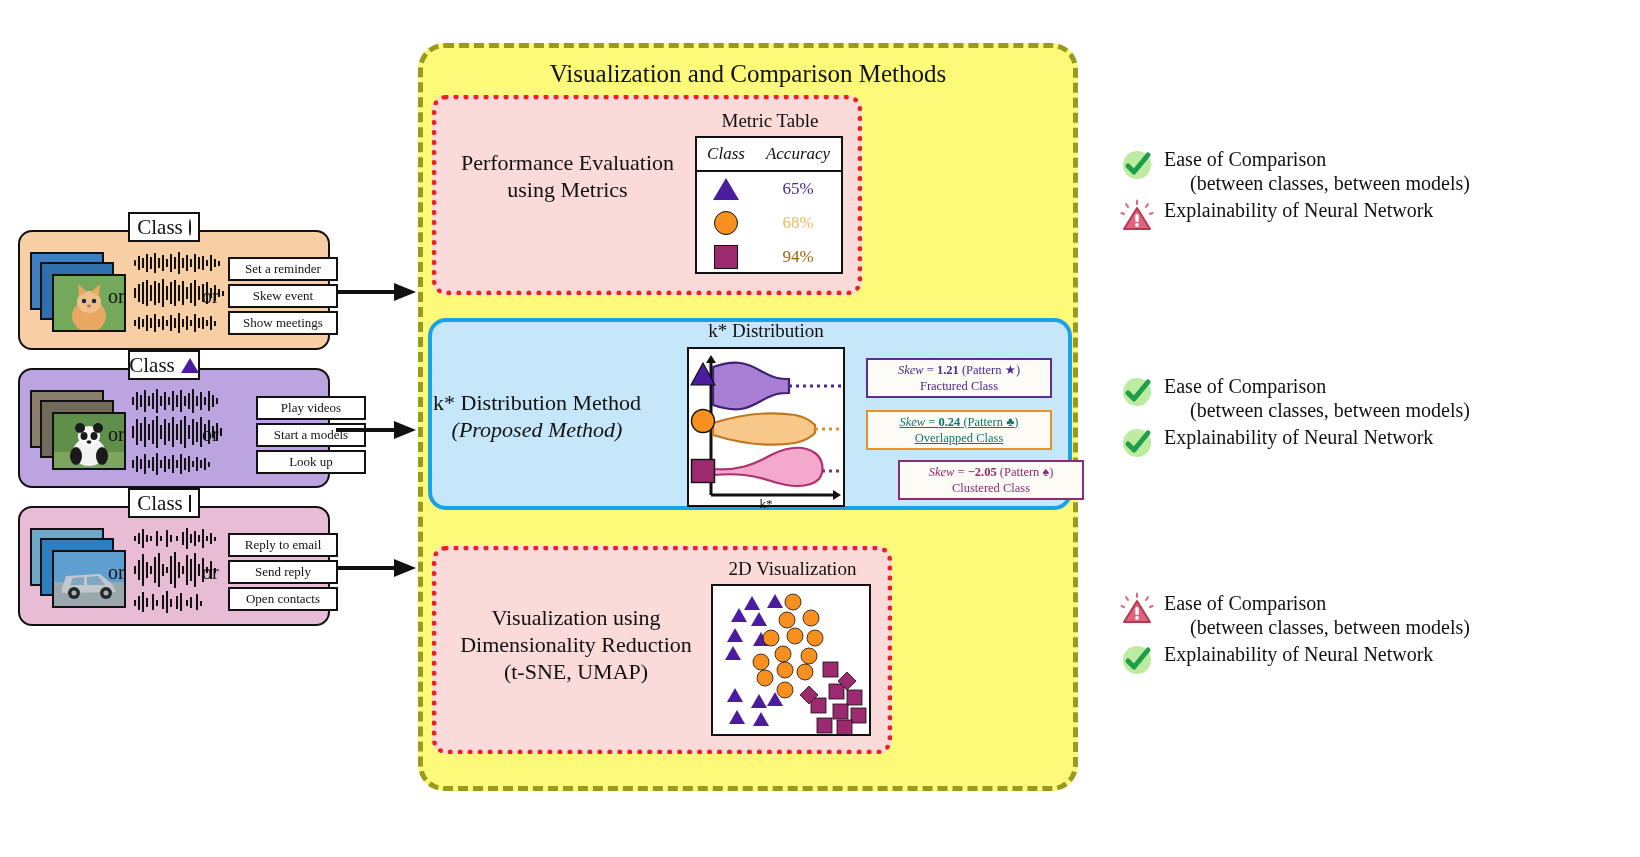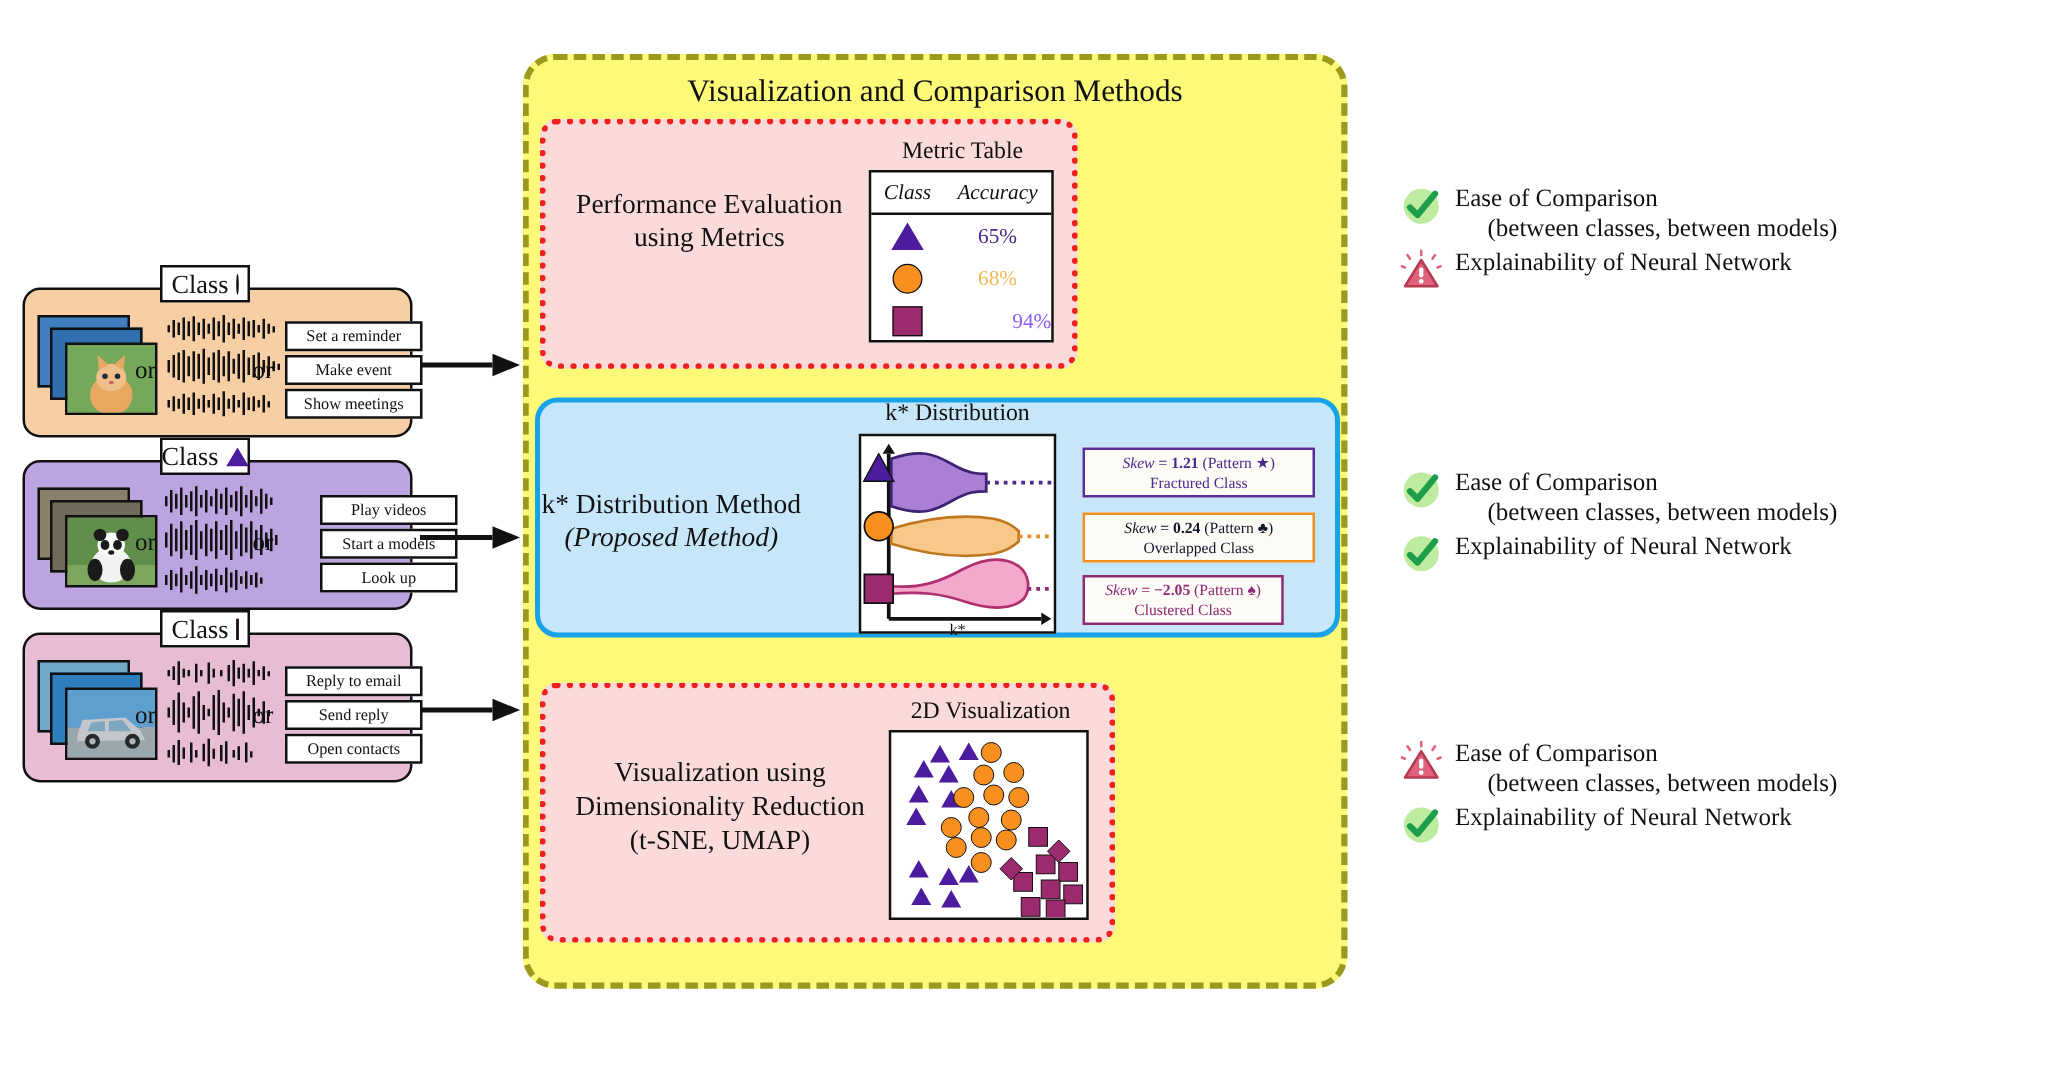--- a/index.html
+++ b/index.html
@@ -71,21 +71,21 @@
   
   #kstarTitle{position:absolute;left:686px;top:320px;width:160px;text-align:center;font-size:19px;}
   #kstarPlot{position:absolute;left:687px;top:347px;width:158px;height:160px;
              background:#fff;border:2px solid #111;box-sizing:border-box;}
   #kstarXlabel{position:absolute;left:687px;top:496px;width:158px;text-align:center;font-size:13px;}
   .kMarker{position:absolute;left:690px;z-index:4;}
 
   .skewBox{position:absolute;background:#fdfbf6;box-sizing:border-box;
            text-align:center;font-size:12.5px;line-height:1.25;padding:3px 0;}
   .skew-purple{border:2.5px solid #5b2d9b;color:#4b2a8c;}
-  .skew-orange{border:2.5px solid #ef8f20;color:#0f172a;}
+  .skew-orange{border:2.5px solid #ef8f20;color:#0f766e;text-decoration:underline;}
   .skew-magenta{border:2.5px solid #8e2a73;color:#8e2a73;}
   .skewBox i{font-style:italic;}
   .skewBox b{font-weight:bold;}
 
   
   #tsneTitle{position:absolute;left:710px;top:558px;width:165px;text-align:center;font-size:19px;}
   #tsnePlot{position:absolute;left:711px;top:584px;width:160px;height:152px;
             background:#fff;border:2px solid #111;box-sizing:border-box;overflow:hidden;}
 
   
@@ -188,21 +188,21 @@
         <rect x="66" y="66" width="2" height="10"></rect>
         <rect x="70" y="65" width="2" height="12"></rect>
       <rect x="74" y="68" width="2" height="6"></rect>
         <rect x="78" y="64" width="2" height="14"></rect>
         <rect x="82" y="69" width="2" height="5"></rect>
     </g>
   </svg>
   <div class="orWord" style="left:202px;top:285px;">or</div>
   <div class="labelBtns" style="left:228px;top:257px;">
     <div class="labelBtn">Set a reminder</div>
-    <div class="labelBtn">Make event</div>
+    <div class="labelBtn">Skew event</div>
     <div class="labelBtn">Show meetings</div>
   </div>
 
   <div class="inputPanel panel-purple" style="left:18px;top:368px;width:312px;height:120px;"></div>
   <div class="classTag" style="left:128px;top:350px;width:72px;height:30px;">
     <span class="lbl">Class</span>
     <span class="shp shp-tri"></span>
   </div>
   <div class="imgStack" style="left:30px;top:390px;width:100px;height:84px;">
     <div class="ph ph1" style="background:#8a7f6a;"></div>
@@ -426,21 +426,21 @@
   <div class="trow">
     <div class="c1">
         <span class="mt-circle"></span>
       </div>
     <div class="c2" style="color:#f0b95a;">68%</div>
   </div>
   <div class="trow">
     <div class="c1">
         <span class="mt-sq"></span>
       </div>
-    <div class="c2" style="color:#8b5cf6;text-align:right;">94%</div>
+    <div class="c2" style="color:#a16207;">94%</div>
   </div>
 </div>
 
 <div class="innerBox" id="boxKstar"></div>
 <div class="innerLabel" style="left:412px;top:390px;width:250px;">
   <div>k* Distribution Method</div>
   <div style="font-style:italic;">(Proposed Method)</div>
 </div>
 <div id="kstarTitle">k* Distribution</div>
 <div id="kstarPlot">
@@ -491,21 +491,21 @@
 </div>
 <div class="skewBox skew-orange" style="left:866px;top:410px;width:186px;height:40px;">
   <div>
     <i>Skew</i>
     = <b>0.24</b>
     <span>(Pattern</span>
     <span>♣</span><span>)</span>
   </div>
   <div>Overlapped Class</div>
 </div>
-<div class="skewBox skew-magenta" style="left:866px;top:460px;width:161px;height:40px;">
+<div class="skewBox skew-magenta" style="left:898px;top:460px;width:186px;height:40px;">
   <div>
     <i>Skew</i>
     = <b>−2.05</b>
     <span>(Pattern</span>
     <span>♠</span><span>)</span>
   </div>
   <div>Clustered Class</div>
 </div>
 
 <div class="innerBox" id="boxTsne"></div>

